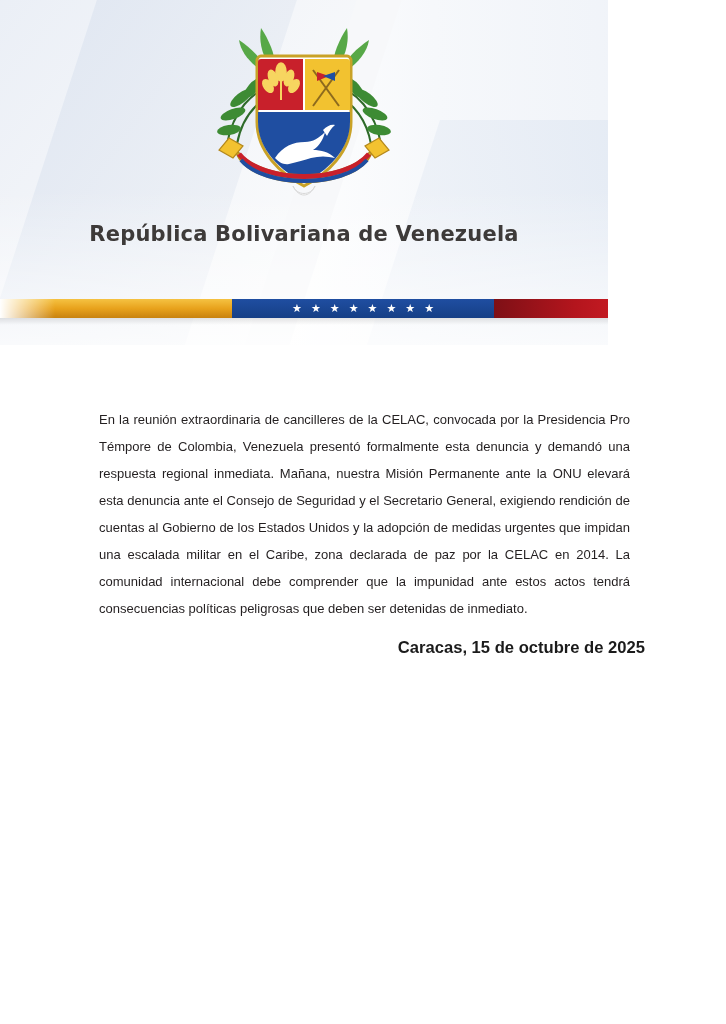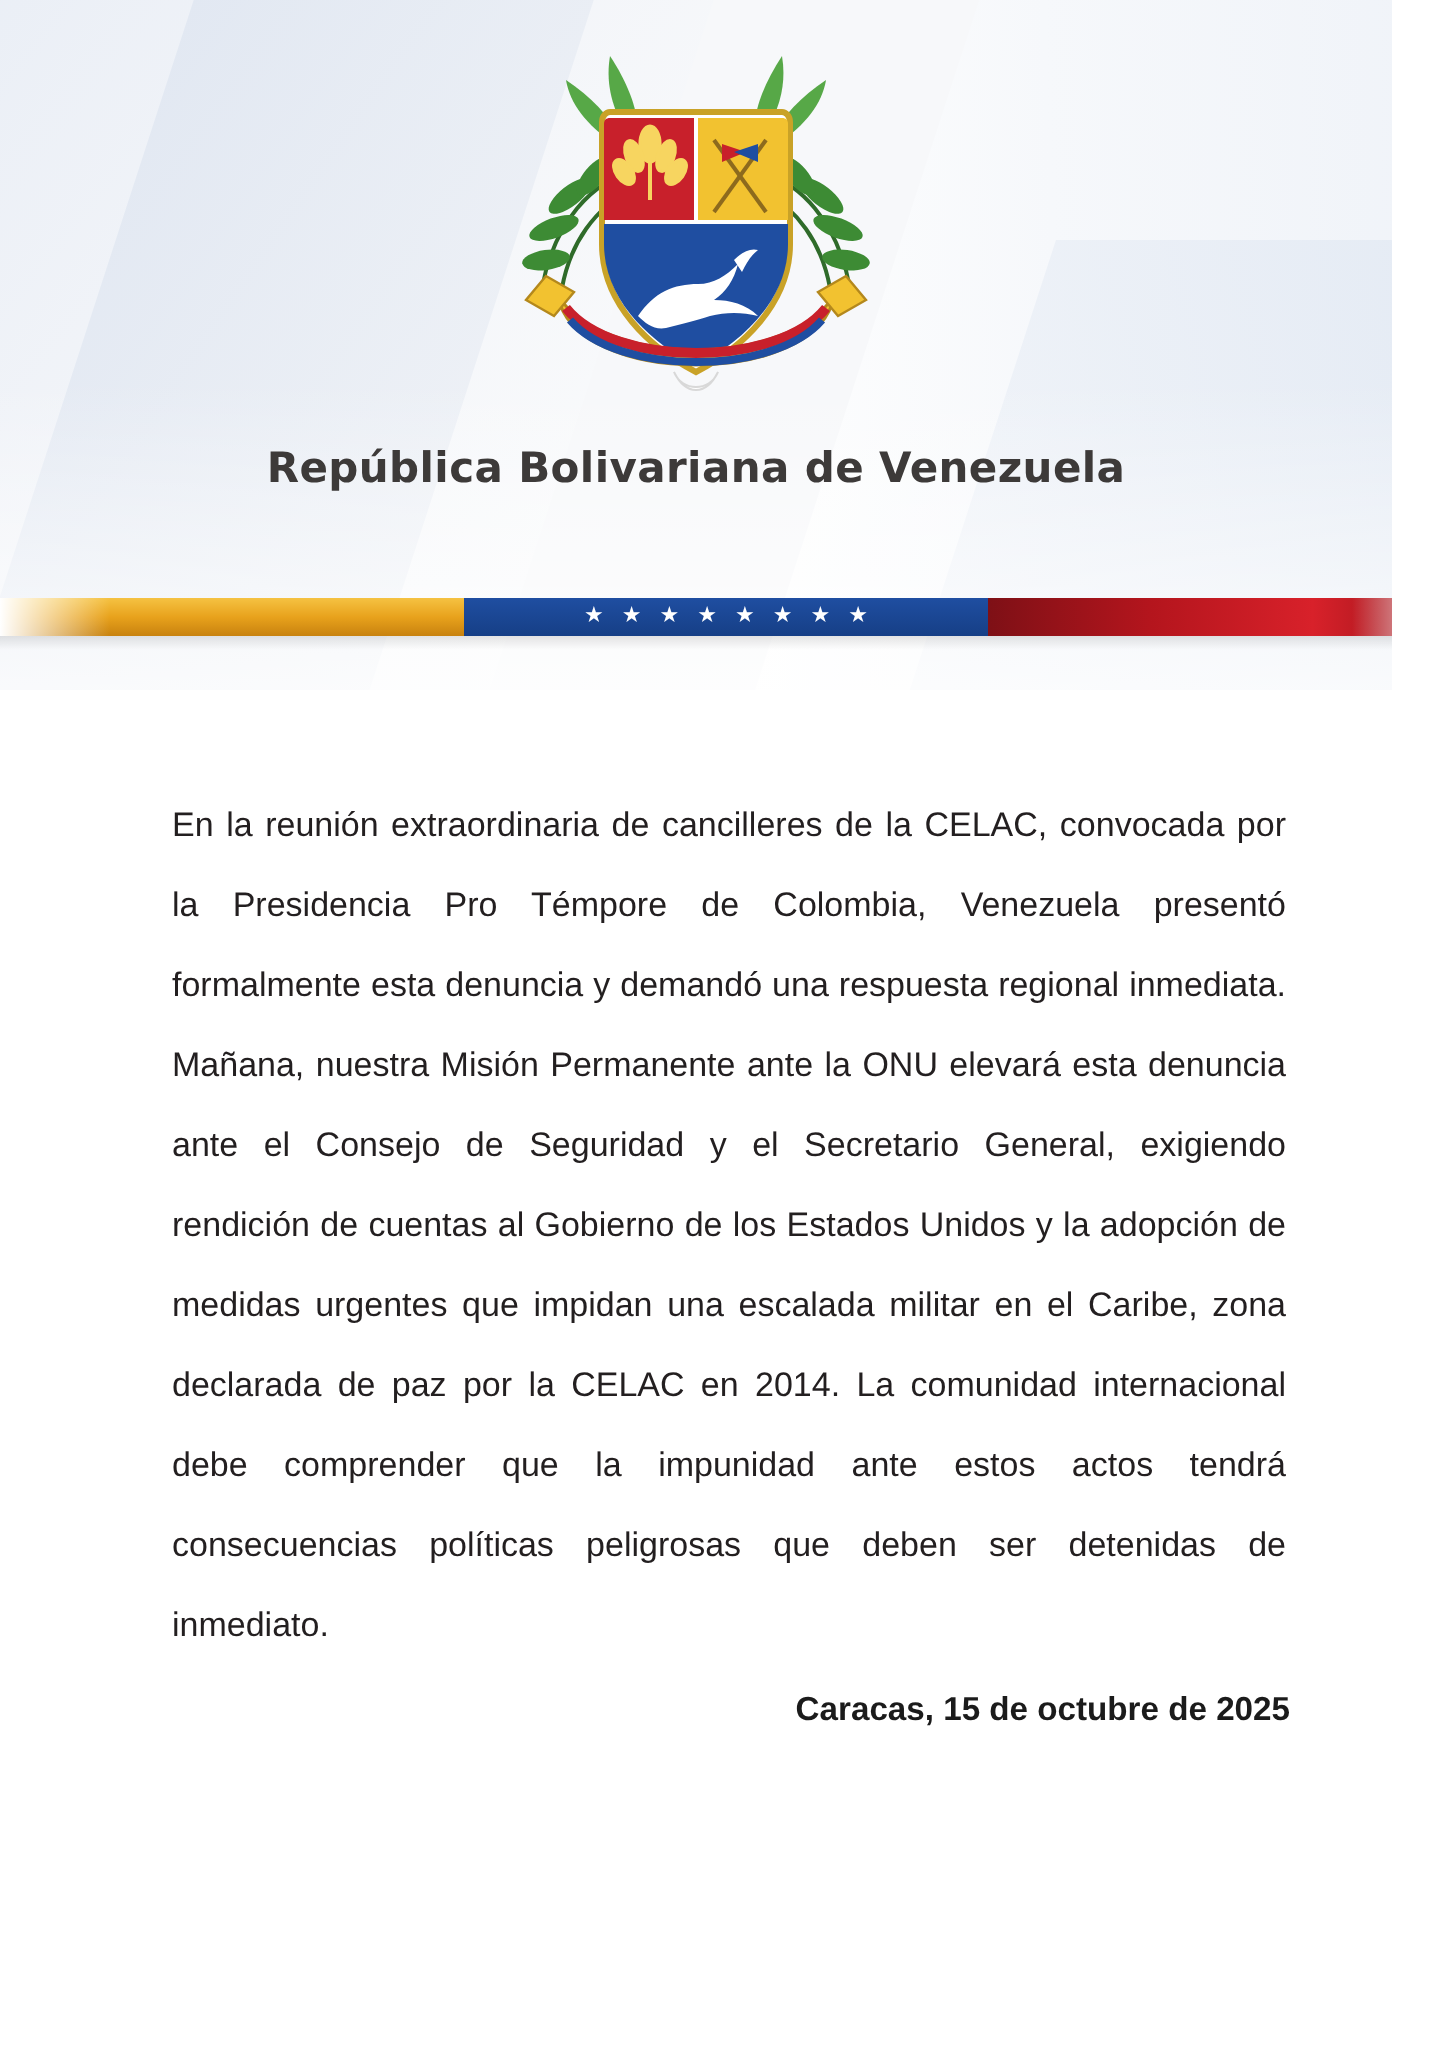--- a/index.html
+++ b/index.html
@@ -12,21 +12,21 @@
     height: 1024px;
     font-family: "Liberation Sans", sans-serif;
     color: #231f20;
     position: relative;
     overflow: hidden;
   }
 
   
   .header {
     position: relative;
-    width: 696px;
+    width: 608px;
     height: 345px;
     overflow: hidden;
     background: #f7f8fa;
   }
   
   .hdr-bg-a {
     position: absolute;
     left: -120px; top: -40px;
     width: 420px; height: 430px;
     background: linear-gradient(115deg, #e8edf5 0%, #f3f5f9 55%, #fafbfc 100%);
@@ -151,23 +151,23 @@
   }
 
   
   .content {
     position: absolute;
     left: 83px;
     top: 390px;
     width: 563px;
   }
   .para {
-    margin: 3px;
-    font-size: 17px;
-    line-height: 40px;
+    margin: 16px;
+    font-size: 13px;
+    line-height: 27px;
     text-align: justify;
     text-justify: inter-word;
     color: #231f20;
     font-family: "Liberation Sans", sans-serif;
   }
   .place-date {
     margin-top: 12px;
     text-align: right;
     font-size: 16.6px;
     font-weight: bold;

